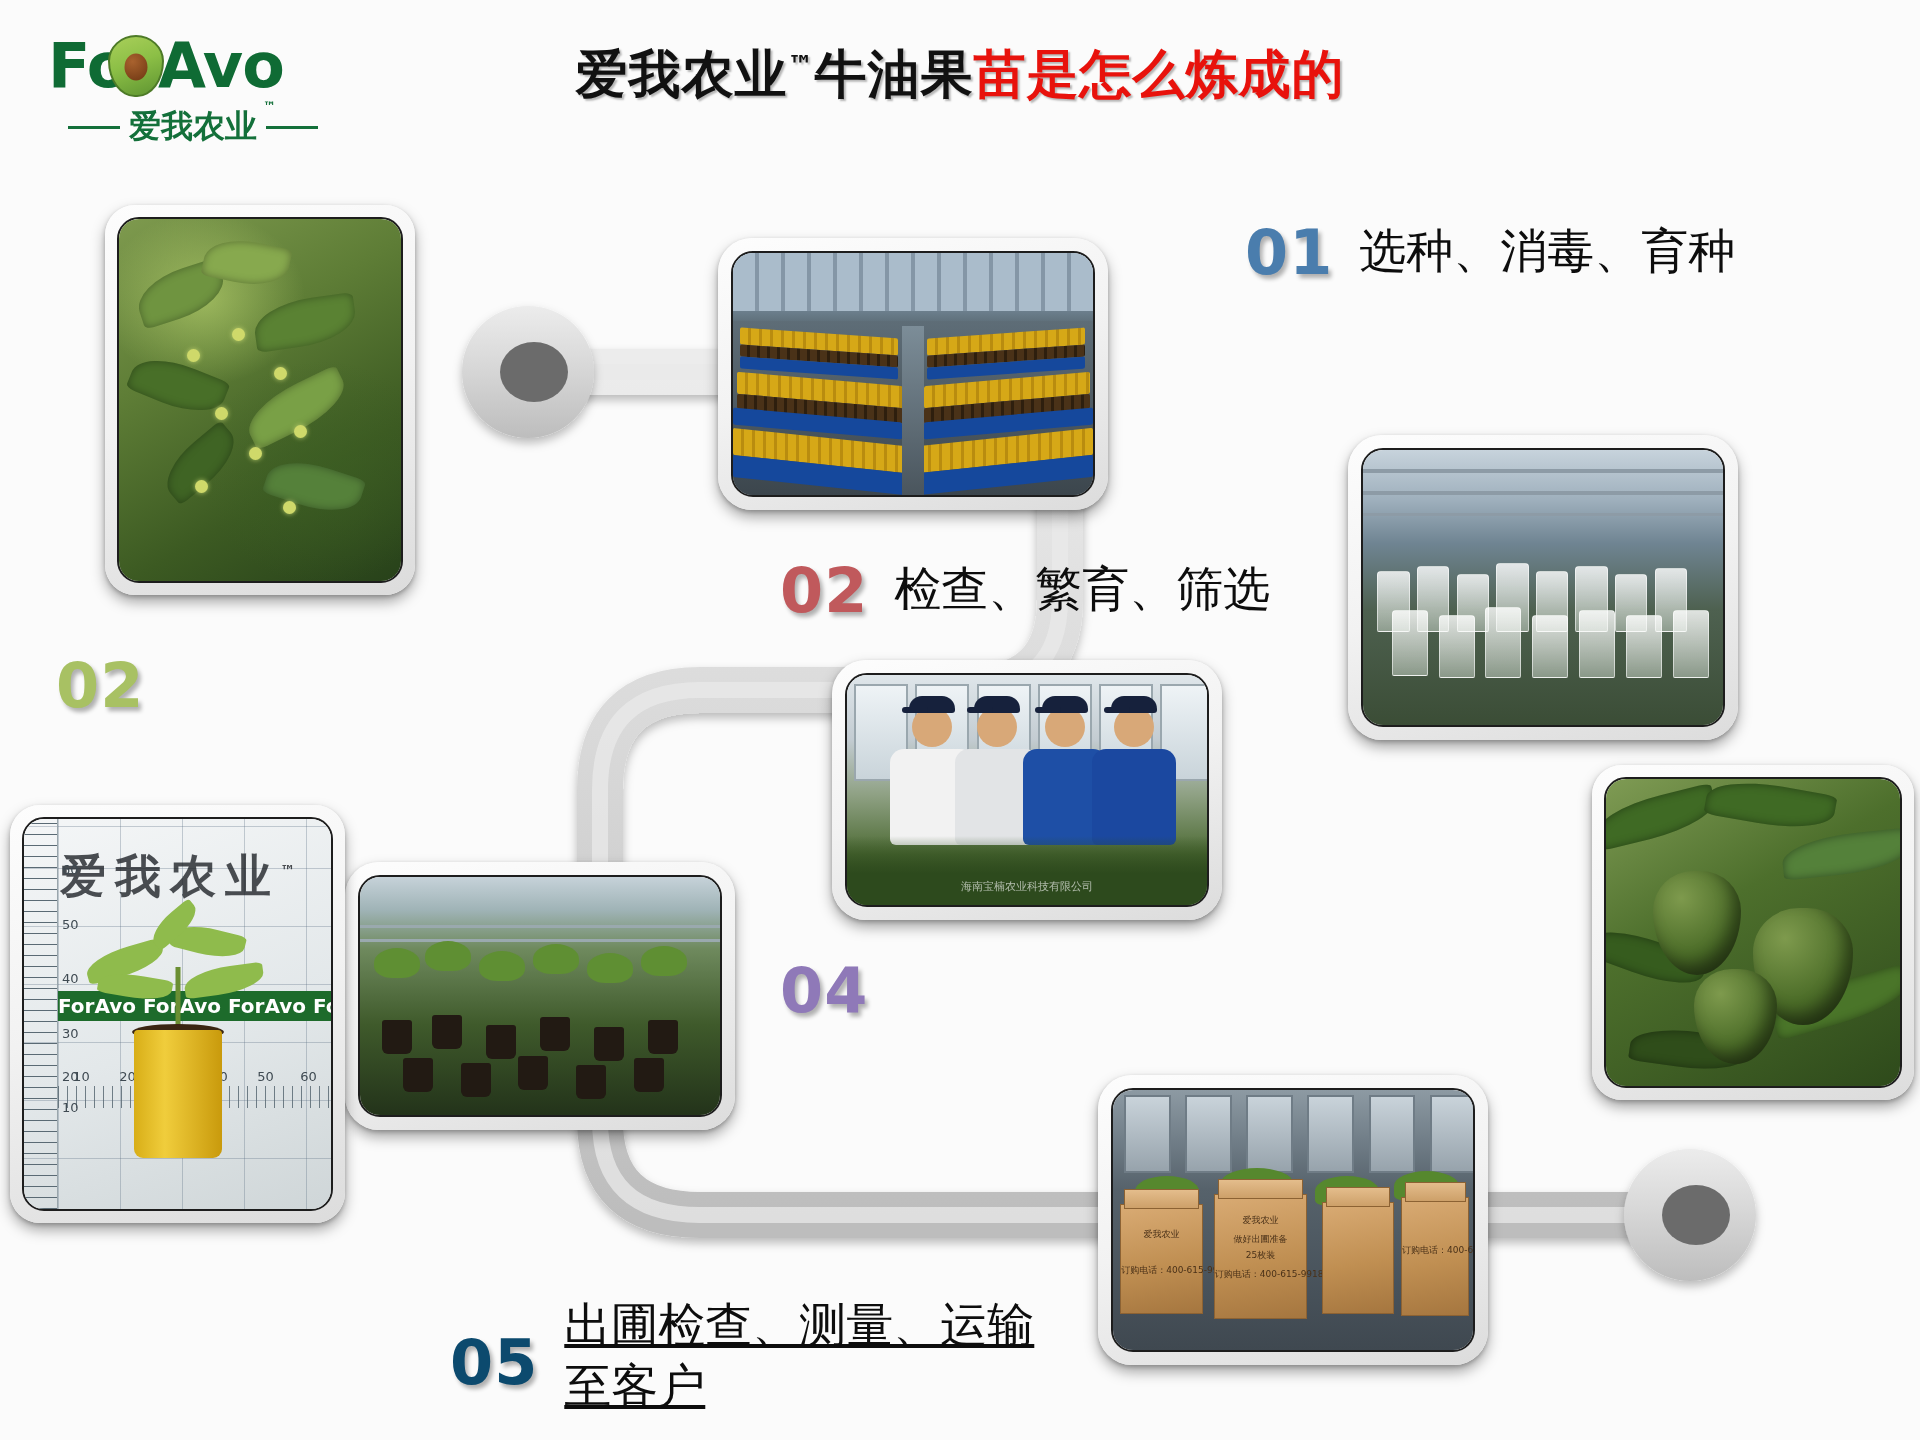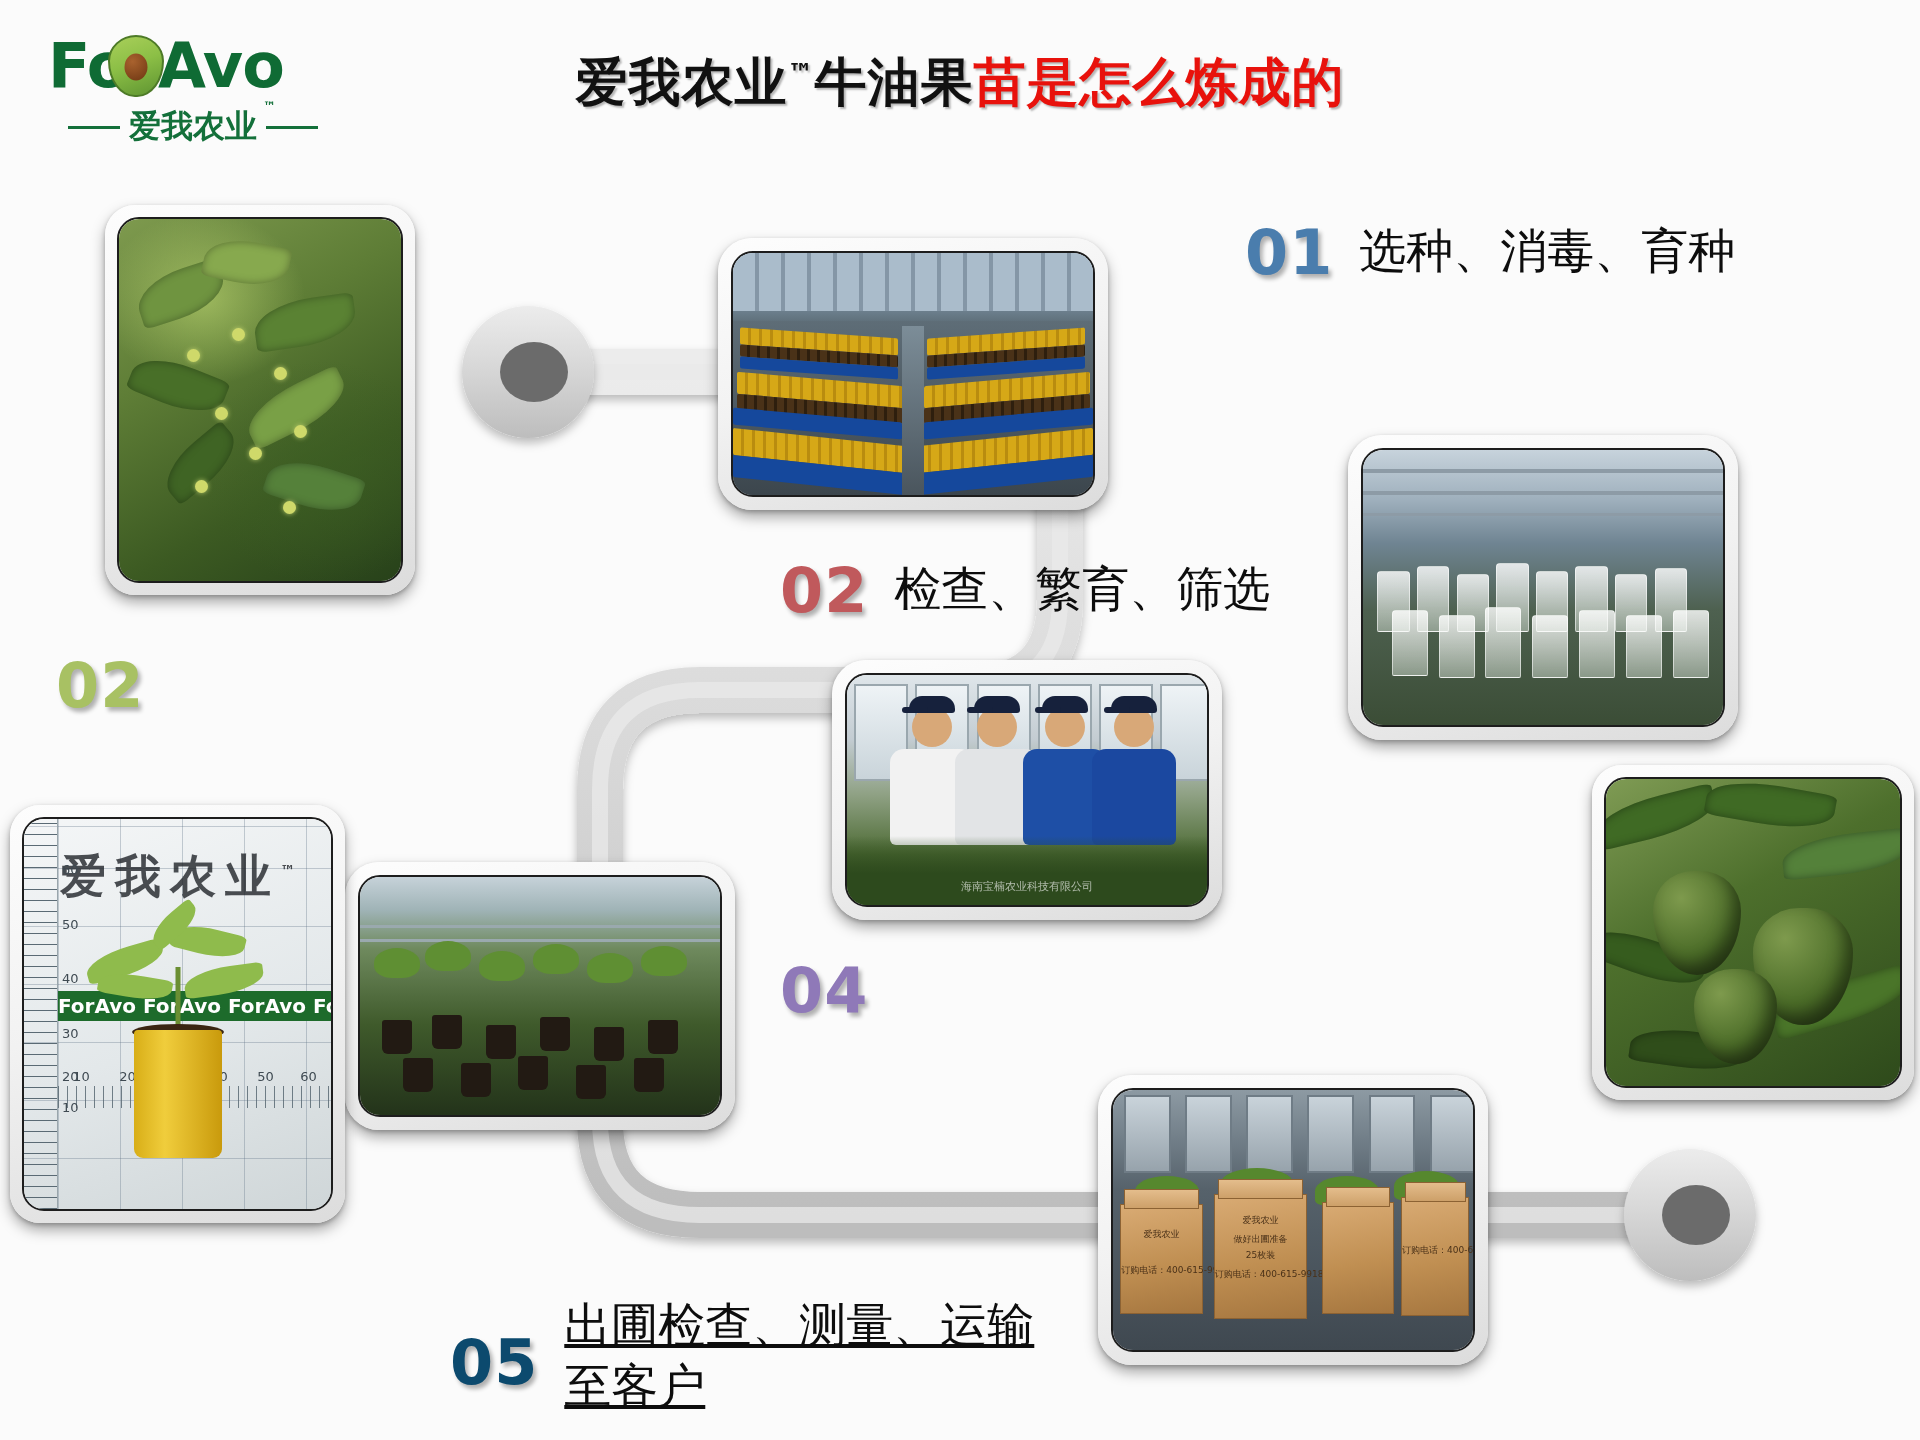--- a/index.html
+++ b/index.html
@@ -36,21 +36,21 @@
   }
   #logo .dash{ width:52px; height:3px; background:#13703a; }
   #logo .cn{
     font-size:32px; font-weight:bold; color:#13703a;
     font-family:"DejaVu Sans",sans-serif; position:relative;
   }
   #logo .tm{ position:absolute; right:-19px; top:-6px; font-size:13px; }
 
   
   #title{
-    position:absolute; left:0; top:48px; width:1920px; text-align:center;
+    position:absolute; left:0; top:40px; width:1920px; text-align:center;
     font-family:"DejaVu Sans",sans-serif; font-weight:bold;
     font-size:52px; letter-spacing:1px; white-space:nowrap;
     text-shadow:2px 2px 2px rgba(0,0,0,.28);
   }
   #title .b{ color:#111; }
   #title .r{ color:#e8120c; }
   #title .tm{ font-size:26px; vertical-align:super; }
 
   
   #ribbon{ position:absolute; left:0; top:0; width:1920px; height:1440px; }

